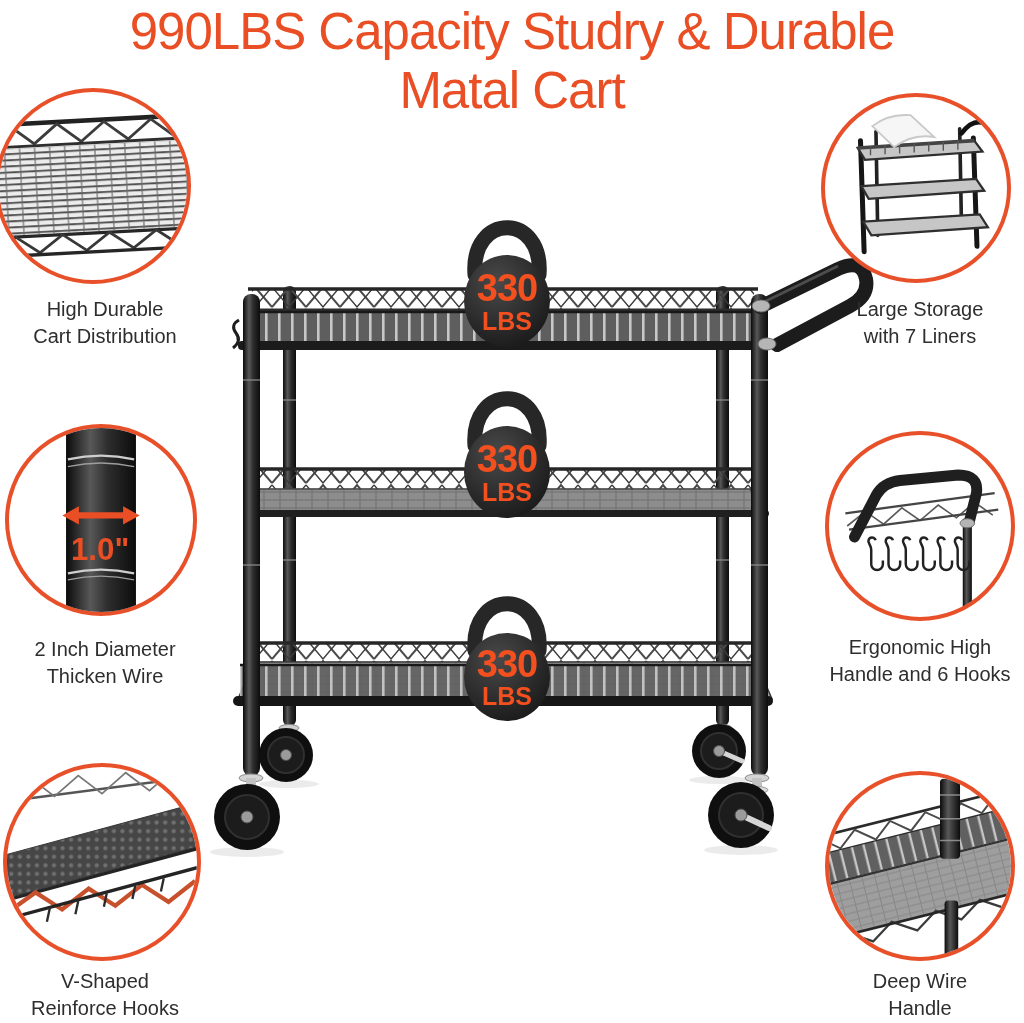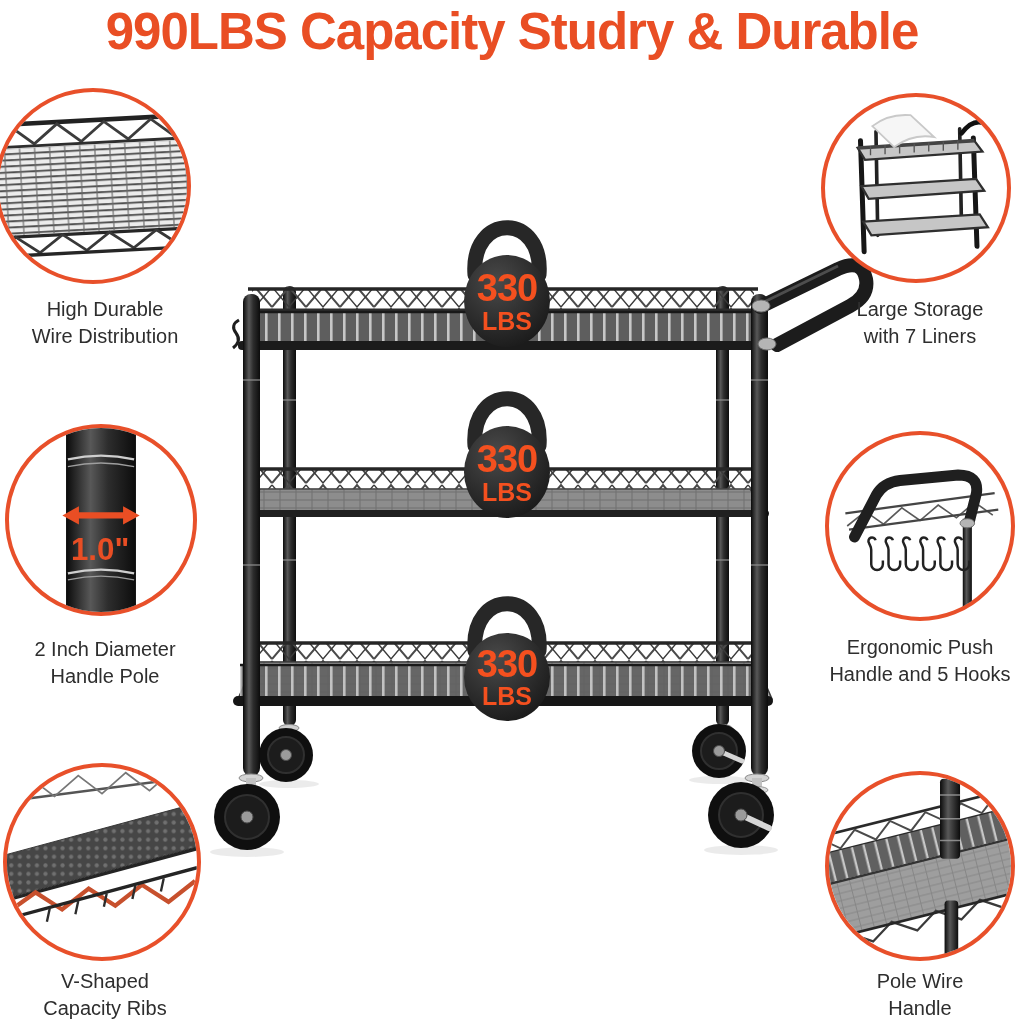--- a/index.html
+++ b/index.html
@@ -1,38 +1,39 @@
 <!DOCTYPE html>
 <html style="--accent: #E94E24; --circle_stroke: #E8502A; --kettlebell_text: #F4501F; --label_text: #2E2E2E; --rib_highlight: #C7502D;"><head>
 <meta charset="utf-8">
 <style>
   html,body{margin:0;padding:0;background:#fff;}
   .page{position:relative;width:1024px;height:1023px;background:#fff;overflow:hidden;
         font-family:"Liberation Sans",sans-serif;}
-  .title{position:absolute;top:2px;left:0;width:100%;text-align:center;font-weight:bold;
+  .title{position:absolute;top:2px;left:0;width:100%;text-align:center;font-weight:normal;
          font-size:51px;line-height:59px;letter-spacing:-1px;color:var(--accent);}
   .callout{position:absolute;}
   .circle{position:absolute;border:4px solid var(--circle_stroke);border-radius:50%;
           background:#fff;overflow:hidden;box-sizing:border-box;}
   .circle svg{display:block;width:100%;height:100%;}
   .label{position:absolute;text-align:center;font-size:20px;line-height:27px;
          color:var(--label_text);}
   .kb-num{fill:var(--kettlebell_text);font-family:"Liberation Sans",sans-serif;font-weight:bold;}
   .accent-fill{fill:var(--accent);}
   .accent-stroke{stroke:var(--accent);}
   .rib-stroke{stroke:var(--rib_highlight);}
   .dim-text{fill:var(--accent);font-family:"Liberation Sans",sans-serif;font-weight:bold;}
 </style>
 </head>
 <body>
 
 <div class="page">
 
   <div class="title">
     <div>990LBS Capacity Studry &amp; Durable</div>
+    <div>Matal Cart</div>
   </div>
 
   <svg style="position:absolute;left:210px;top:200px;width:680px;height:680px" viewBox="210 200 680 680" xmlns="http://www.w3.org/2000/svg">
     <defs>
       <linearGradient id="cart-pole" x1="0" y1="0" x2="1" y2="0">
         <stop offset="0" stop-color="#0a0a0a"></stop>
           <stop offset="0.35" stop-color="#585858"></stop>
         <stop offset="0.6" stop-color="#2d2d2d"></stop>
           <stop offset="1" stop-color="#0c0c0c"></stop>
       </linearGradient>
@@ -196,21 +197,21 @@
           <rect x="-10" y="56" width="225" height="92" fill="url(#c1-hw)"></rect>
           <rect x="-10" y="56" width="225" height="92" fill="url(#c1-vw)"></rect>
           <line x1="-10" y1="150" x2="215" y2="150" stroke="#262626" stroke-width="3.5"></line>
           <path d="M-10 168 L15 150 L40 168 L65 150 L90 168 L115 150 L140 168 L165 150 L190 168 L215 150" fill="none" stroke="#383838" stroke-width="3"></path>
           <line x1="-10" y1="170" x2="215" y2="170" stroke="#262626" stroke-width="3.5"></line>
         </g>
       </svg>
     </div>
     <div class="label" style="left:-5px;top:296px;width:220px;">
       <span>High Durable</span><br>
-      <span>Wire Distribution</span>
+      <span>Cart Distribution</span>
     </div>
   </div>
 
   <div class="callout">
     <div class="circle" style="left:5px;top:424px;width:192px;height:192px;">
       <svg viewBox="0 0 200 200">
         <defs>
           <linearGradient id="c2-pole" x1="0" y1="0" x2="1" y2="0">
             <stop offset="0" stop-color="#0a0a0a"></stop>
               <stop offset="0.35" stop-color="#585858"></stop>
@@ -226,21 +227,21 @@
         <g>
           <line x1="70" y1="95" x2="130" y2="95" class="accent-stroke" stroke-width="7"></line>
           <polygon points="58,95 76,85 76,105" class="accent-fill"></polygon>
           <polygon points="142,95 124,85 124,105" class="accent-fill"></polygon>
         </g>
         <text class="dim-text" x="99" y="143" font-size="34" text-anchor="middle">1.0"</text>
       </svg>
     </div>
     <div class="label" style="left:-5px;top:636px;width:220px;">
       <span>2 Inch Diameter</span><br>
-      <span>Handle Pole</span>
+      <span>Thicken Wire</span>
     </div>
   </div>
 
   <div class="callout">
     <div class="circle" style="left:3px;top:763px;width:198px;height:198px;">
       <svg viewBox="0 0 200 200">
         <defs>
           <pattern id="c3-holes" width="9" height="9" patternUnits="userSpaceOnUse">
             <rect width="9" height="9" fill="#464646"></rect>
             <circle cx="4.5" cy="4.5" r="2.2" fill="#707070"></circle>
@@ -250,21 +251,21 @@
         <path d="M0 34 L25 12 L50 31 L75 9 L100 28 L125 6 L150 25 L175 3 L200 22" fill="none" stroke="#777" stroke-width="1.8"></path>
         <polygon points="0,92 200,38 200,84 0,138" fill="url(#c3-holes)" stroke="#333" stroke-width="1"></polygon>
         <line x1="0" y1="140" x2="200" y2="86" stroke="#242424" stroke-width="3.5"></line>
         <path class="rib-stroke" d="M2 152 L30 132 L58 150 L86 128 L114 146 L142 124 L170 142 L198 120" fill="none" stroke-width="4.5"></path>
         <line x1="0" y1="160" x2="200" y2="106" stroke="#242424" stroke-width="3.5"></line>
         <path d="M15 157 l-3 14 M45 149 l-3 14 M75 141 l-3 14 M105 133 l-3 14 M135 125 l-3 14 M165 117 l-3 14" stroke="#2c2c2c" stroke-width="2.5"></path>
       </svg>
     </div>
     <div class="label" style="left:-5px;top:968px;width:220px;">
       <span>V-Shaped</span><br>
-      <span>Capacity Ribs</span>
+      <span>Reinforce Hooks</span>
     </div>
   </div>
 
   <div class="callout">
     <div class="circle" style="left:821px;top:93px;width:190px;height:190px;">
       <svg viewBox="0 0 200 200">
         <g stroke="#222" stroke-width="4" stroke-linecap="round">
           <line x1="56" y1="38" x2="58" y2="152"></line>
           <line x1="148" y1="35" x2="150" y2="142"></line>
         </g>
@@ -315,22 +316,22 @@
           <path transform="translate(40,114) scale(0.8)" d="M14 2 a5 5 0 1 0 -9 4 c1 3 3 5 3 9 l0 20 a8 8 0 0 0 16 0 l0 -5"></path>
           <path transform="translate(59,114) scale(0.8)" d="M14 2 a5 5 0 1 0 -9 4 c1 3 3 5 3 9 l0 20 a8 8 0 0 0 16 0 l0 -5"></path>
           <path transform="translate(78,114) scale(0.8)" d="M14 2 a5 5 0 1 0 -9 4 c1 3 3 5 3 9 l0 20 a8 8 0 0 0 16 0 l0 -5"></path>
           <path transform="translate(97,114) scale(0.8)" d="M14 2 a5 5 0 1 0 -9 4 c1 3 3 5 3 9 l0 20 a8 8 0 0 0 16 0 l0 -5"></path>
           <path transform="translate(116,114) scale(0.8)" d="M14 2 a5 5 0 1 0 -9 4 c1 3 3 5 3 9 l0 20 a8 8 0 0 0 16 0 l0 -5"></path>
           <path transform="translate(135,114) scale(0.8)" d="M14 2 a5 5 0 1 0 -9 4 c1 3 3 5 3 9 l0 20 a8 8 0 0 0 16 0 l0 -5"></path>
         </g>
       </svg>
     </div>
     <div class="label" style="left:800px;top:634px;width:240px;">
-      <span>Ergonomic Push</span><br>
-      <span>Handle and 5 Hooks</span>
+      <span>Ergonomic High</span><br>
+      <span>Handle and 6 Hooks</span>
     </div>
   </div>
 
   <div class="callout">
     <div class="circle" style="left:825px;top:771px;width:190px;height:190px;">
       <svg viewBox="0 0 200 200">
         <defs>
           <linearGradient id="c6-pole" x1="0" y1="0" x2="1" y2="0">
             <stop offset="0" stop-color="#0a0a0a"></stop>
               <stop offset="0.4" stop-color="#585858"></stop>
@@ -354,18 +355,18 @@
           <line x1="-20" y1="95" x2="220" y2="95" stroke="#333" stroke-width="2.5"></line>
           <path d="M-20 168 L5 152 L30 168 L55 152 L80 168 L105 152 L130 168 L155 152 L180 168 L205 152" fill="none" stroke="#3a3a3a" stroke-width="2.5"></path>
           <line x1="-20" y1="154" x2="220" y2="154" stroke="#262626" stroke-width="3"></line>
         </g>
         <rect x="122" y="4" width="22" height="88" rx="4" fill="url(#c6-pole)"></rect>
         <path d="M122 22 h22 M122 48 h22 M122 72 h22" stroke="#9a9a9a" stroke-width="1.6" opacity="0.85"></path>
         <rect x="127" y="138" width="15" height="62" rx="4" fill="url(#c6-pole)"></rect>
       </svg>
     </div>
     <div class="label" style="left:810px;top:968px;width:220px;">
-      <span>Pole Wire</span><br>
+      <span>Deep Wire</span><br>
       <span>Handle</span>
     </div>
   </div>
 
 </div>
 
 </body></html>

